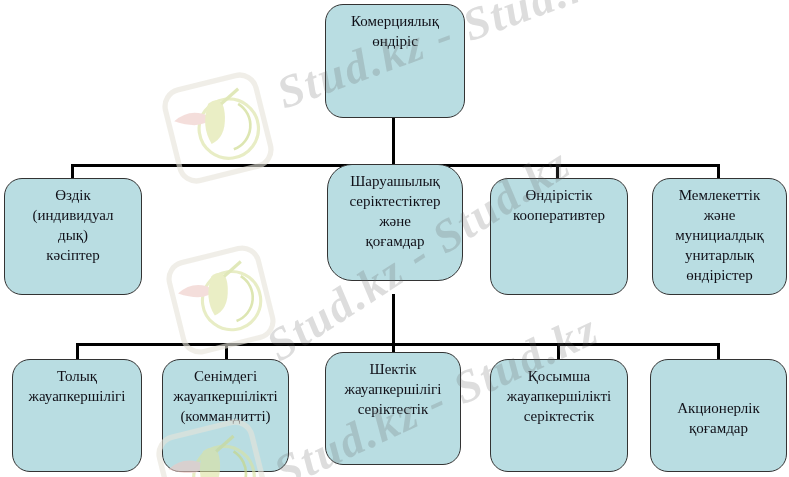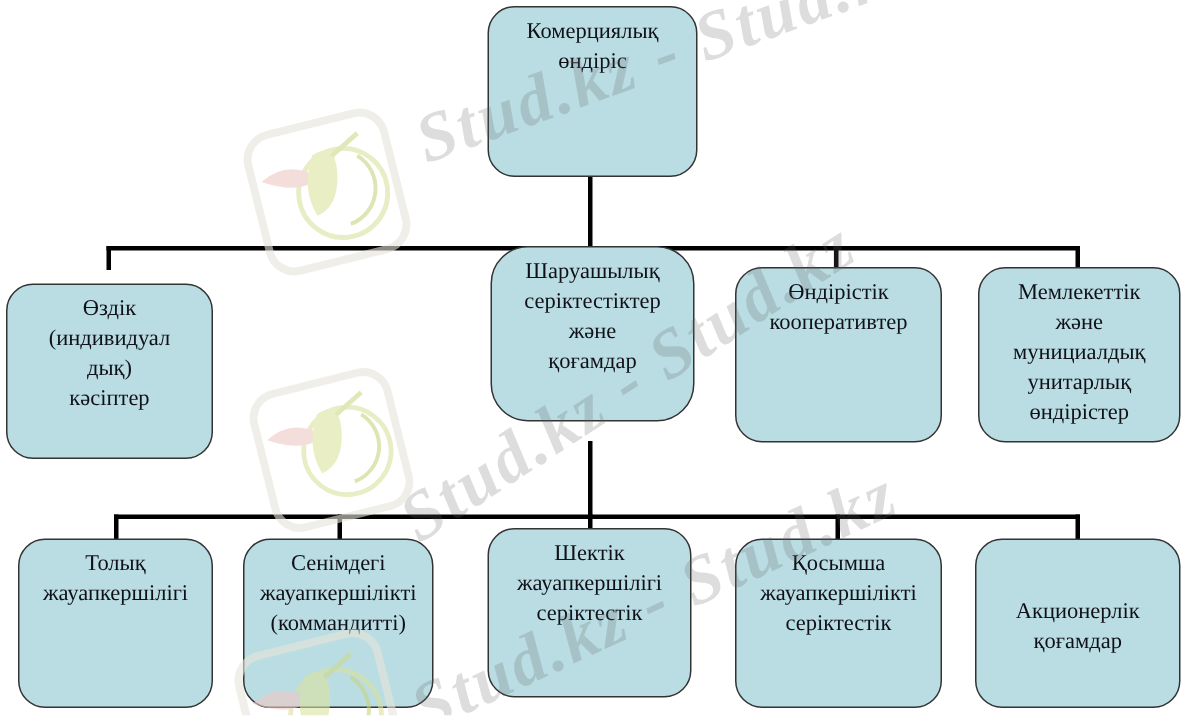--- a/index.html
+++ b/index.html
@@ -72,21 +72,21 @@
   <div class="conn" style="left:225px;top:343px;width:3px;height:17px;"></div>
   <div class="conn" style="left:392px;top:343px;width:3px;height:17px;"></div>
   <div class="conn" style="left:557px;top:343px;width:3px;height:17px;"></div>
   <div class="conn" style="left:717px;top:343px;width:3px;height:17px;"></div>
 
   <div class="node" style="left:325px;top:4px;width:140px;height:114px;">
     <span class="lbl">Комерциялық
 өндіріс</span>
   </div>
 
-  <div class="node" style="left:4px;top:178px;width:138px;height:117px;margin-top:11px;">
+  <div class="node" style="left:4px;top:178px;width:138px;height:117px;">
     <span class="lbl">Өздік
 (индивидуал
 дық)
 кәсіптер</span>
   </div>
   <div class="node" style="left:327px;top:164px;width:136px;height:117px;border-radius:25px;">
     <span class="lbl">Шаруашылық
 серіктестіктер
 және
 қоғамдар</span>

